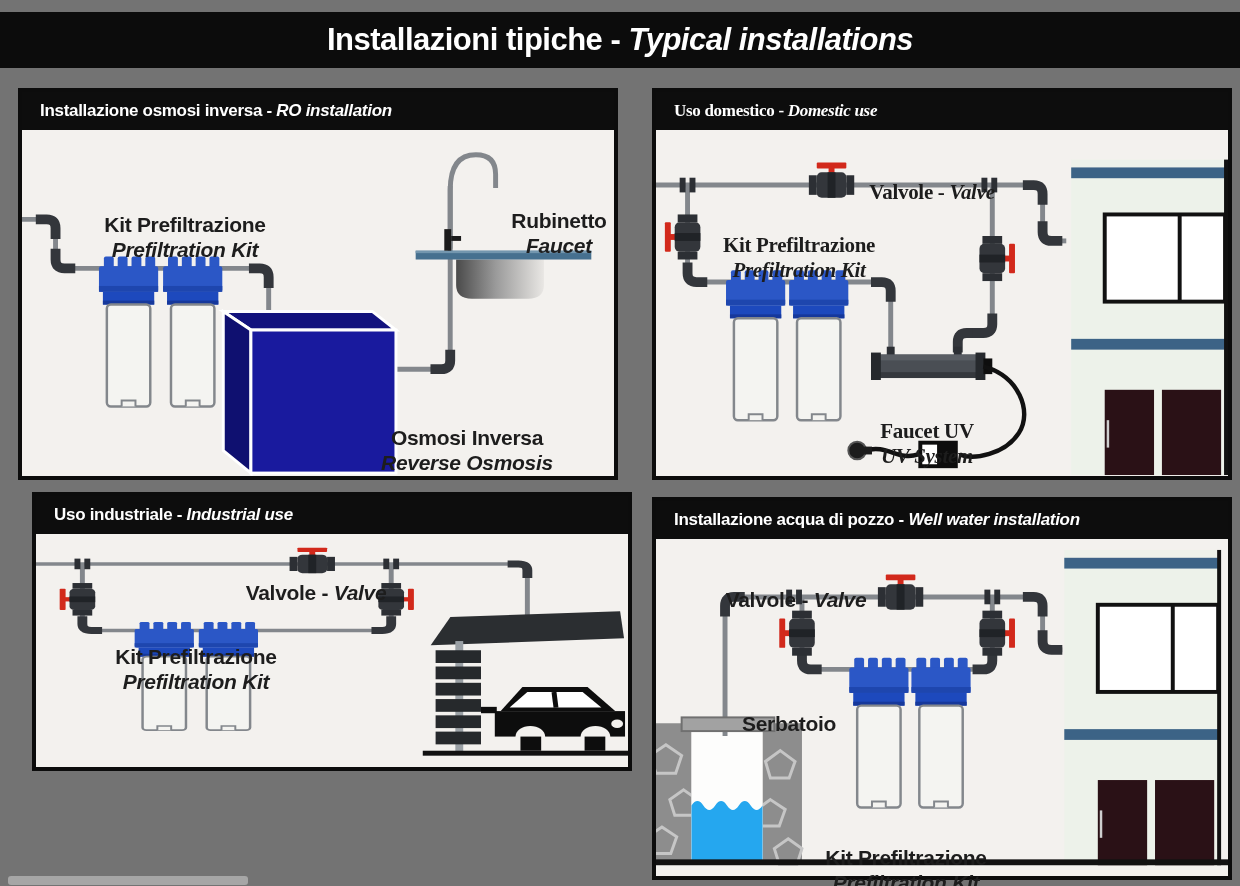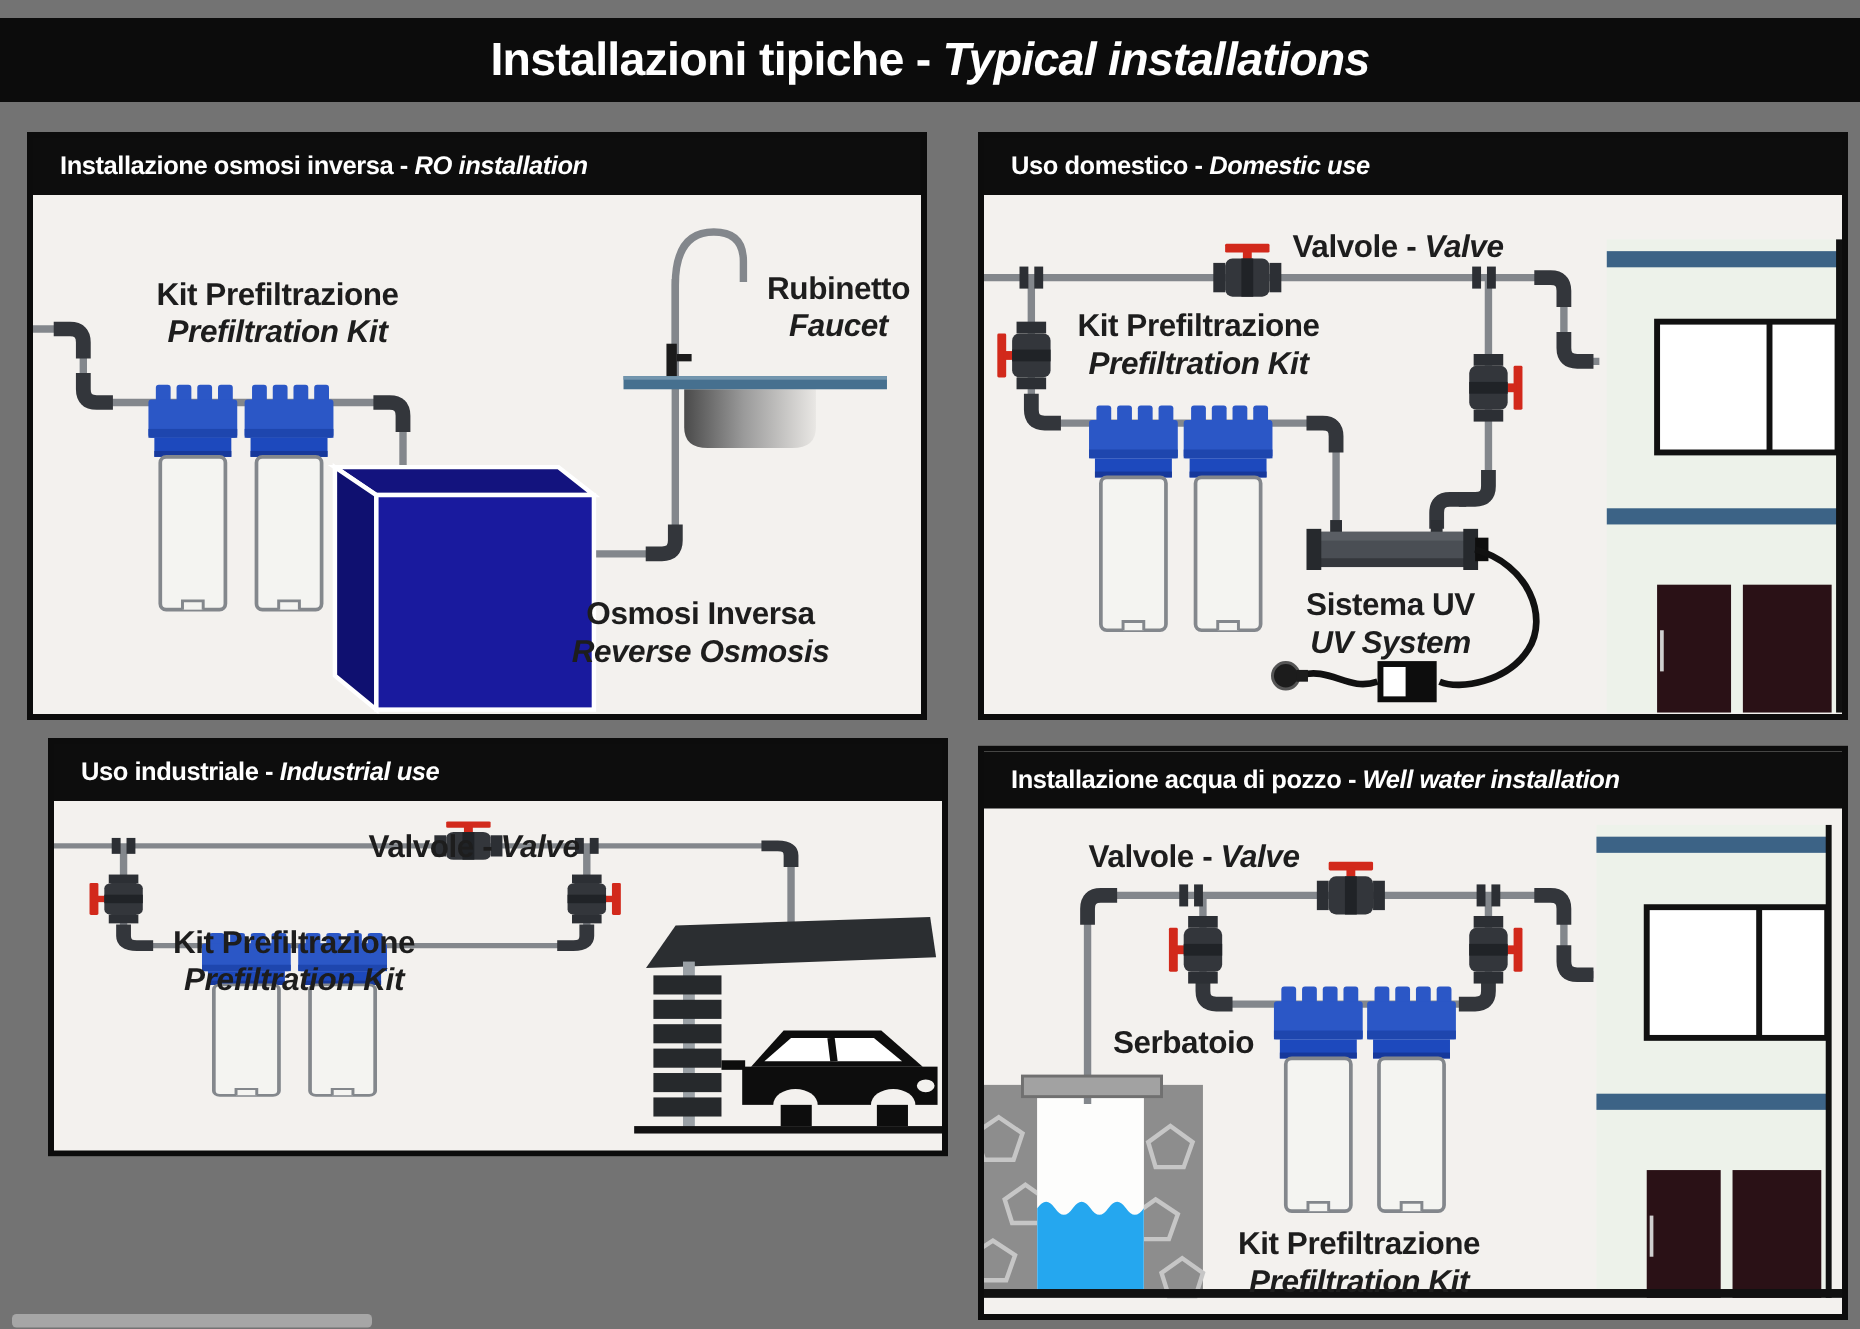--- a/index.html
+++ b/index.html
@@ -3,29 +3,29 @@
 <meta charset="utf-8">
 <style>
   html,body{margin:0;padding:0;background:#fbfbfa;}
   #page{position:relative;width:1240px;height:886px;background:#737373;overflow:hidden;
         font-family:"Liberation Sans",sans-serif;padding-left:20px;}
   #title-bar{position:absolute;top:12px;left:0;width:1240px;height:56px;background:#0c0c0c;
              color:#fff;text-align:center;font-weight:bold;font-size:31px;line-height:56px;letter-spacing:-0.5px;}
   #title-bar .it{font-style:italic;}
   .panel{position:absolute;background:#f3f1ee;border:4px solid #0c0c0c;box-sizing:border-box;}
   .p-tl{left:18px;top:88px;width:600px;height:392px;}
-  .p-tr{left:652px;top:88px;width:580px;height:392px;}
+  .p-tr{left:652px;top:88px;width:580px;height:392px;font-family:Liberation Serif, serif;}
   .p-bl{left:32px;top:492px;width:600px;height:279px;}
   .p-br{left:652px;top:497px;width:580px;height:383px;}
   .panel-h{position:absolute;top:0;left:0;right:0;height:38px;background:#0d0d0d;color:#fff;
            font-weight:bold;font-size:17px;line-height:38px;padding-left:18px;letter-spacing:-0.3px;z-index:3;}
   .panel-h .it{font-style:italic;}
   .dg{position:absolute;left:0;top:0;width:100%;height:100%;z-index:1;}
   .lbl{position:absolute;text-align:center;color:#1d1d1d;font-weight:bold;font-size:21px;
-       line-height:25px;letter-spacing:-0.3px;z-index:2;white-space:nowrap;}
+       line-height:25px;letter-spacing:-0.3px;z-index:2;white-space:nowrap;margin-top:28px;}
   .lbl .l1{display:block;}
   .lbl .it{font-style:italic;display:block;}
   .lbl.inline .it{display:inline;}
   .pipe{stroke:#83878c;stroke-width:5;fill:none;}
   .smudge{position:absolute;left:8px;top:876px;width:240px;height:9px;background:#cfcfcf;opacity:.55;border-radius:3px;}
 </style>
 </head>
 <body>
 
 <div id="page">
@@ -210,21 +210,21 @@
       </g>
     </svg>
     <div class="lbl inline" style="left:201px;top:60px;width:150px;">
       <span>Valvole - </span><span class="it">Valve</span>
     </div>
     <div class="lbl" style="left:48px;top:113px;width:190px;">
       <span class="l1">Kit Prefiltrazione</span>
         <span class="it">Prefiltration Kit</span>
     </div>
     <div class="lbl" style="left:181px;top:299px;width:180px;">
-      <span class="l1">Sistema UV</span>
+      <span class="l1">Faucet UV</span>
         <span class="it">UV System</span>
     </div>
   </div>
 
   <div class="panel p-bl">
     <div class="panel-h"><span>Uso industriale - </span><span class="it">Industrial use</span></div>
     <svg class="dg" viewBox="0 0 600 383" preserveAspectRatio="none">
       <g>
         <path class="pipe" d="M0,96 H498"></path>
           <path class="pipe" d="M498,96 V176"></path>

